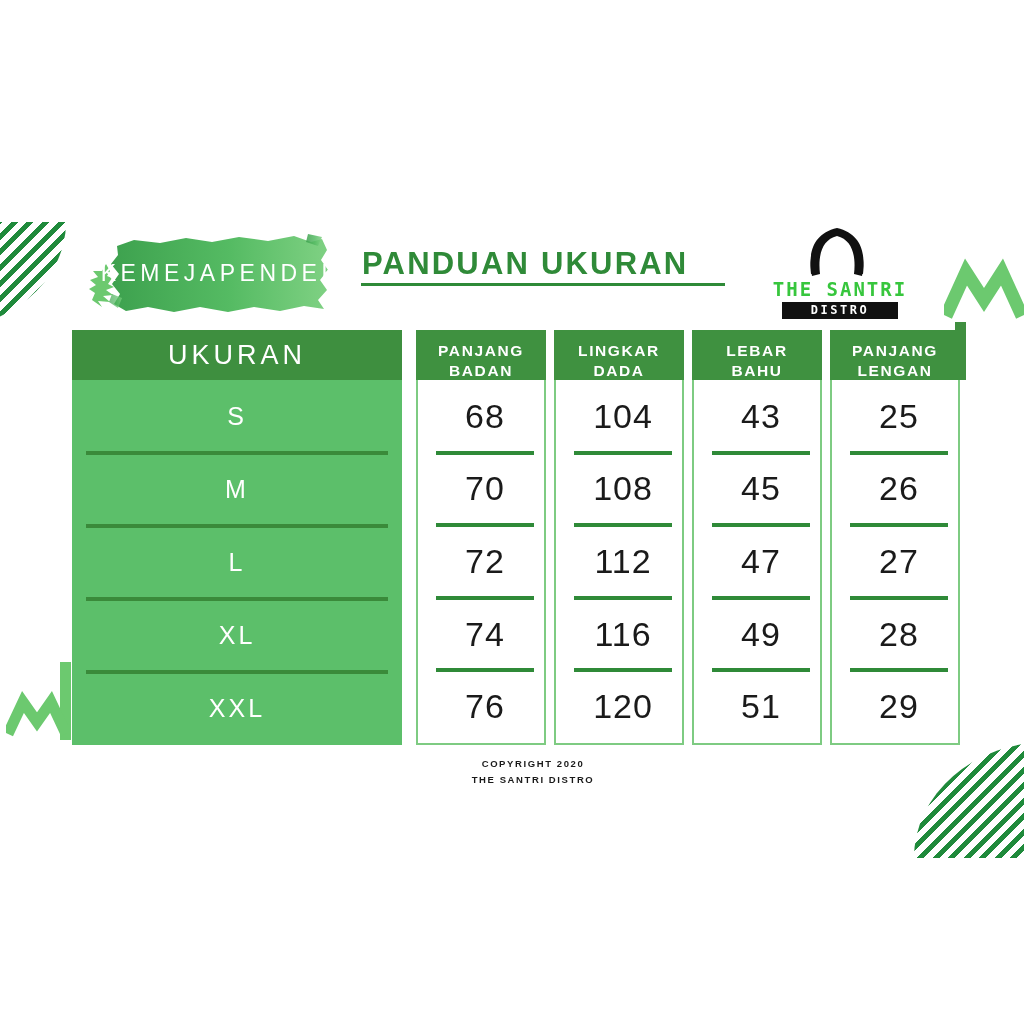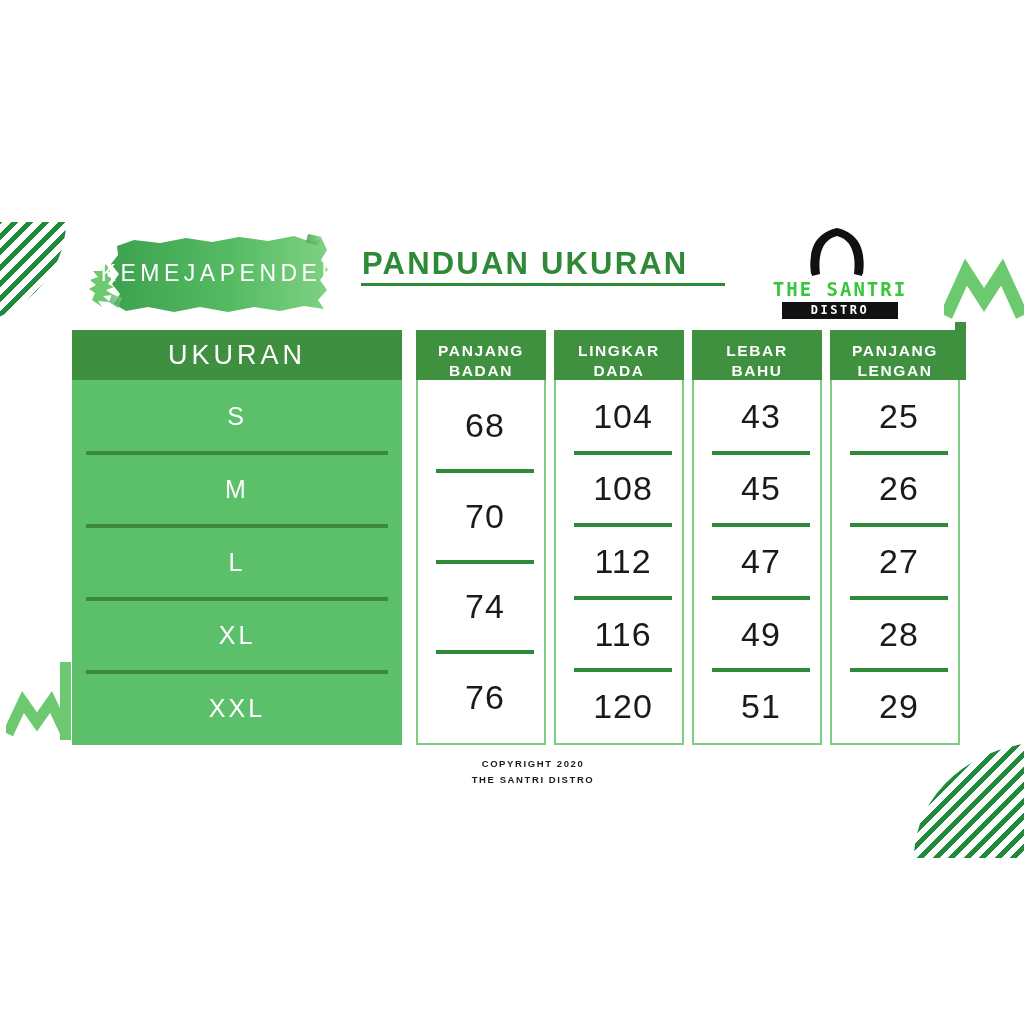--- a/index.html
+++ b/index.html
@@ -332,20 +332,21 @@
   </div>
 
   <div class="m-col" style="left:416px;">
     <div class="m-head">
       <span>PANJANG</span>
       <span>BADAN</span>
     </div>
     <div class="m-body">
       <div class="m-cell">68</div>
       <div class="m-cell">70</div>
+      <div class="m-cell">72</div>
       <div class="m-cell">74</div>
       <div class="m-cell">76</div>
     </div>
   </div>
 
   <div class="m-col" style="left:554px;">
     <div class="m-head">
       <span>LINGKAR</span>
       <span>DADA</span>
     </div>

